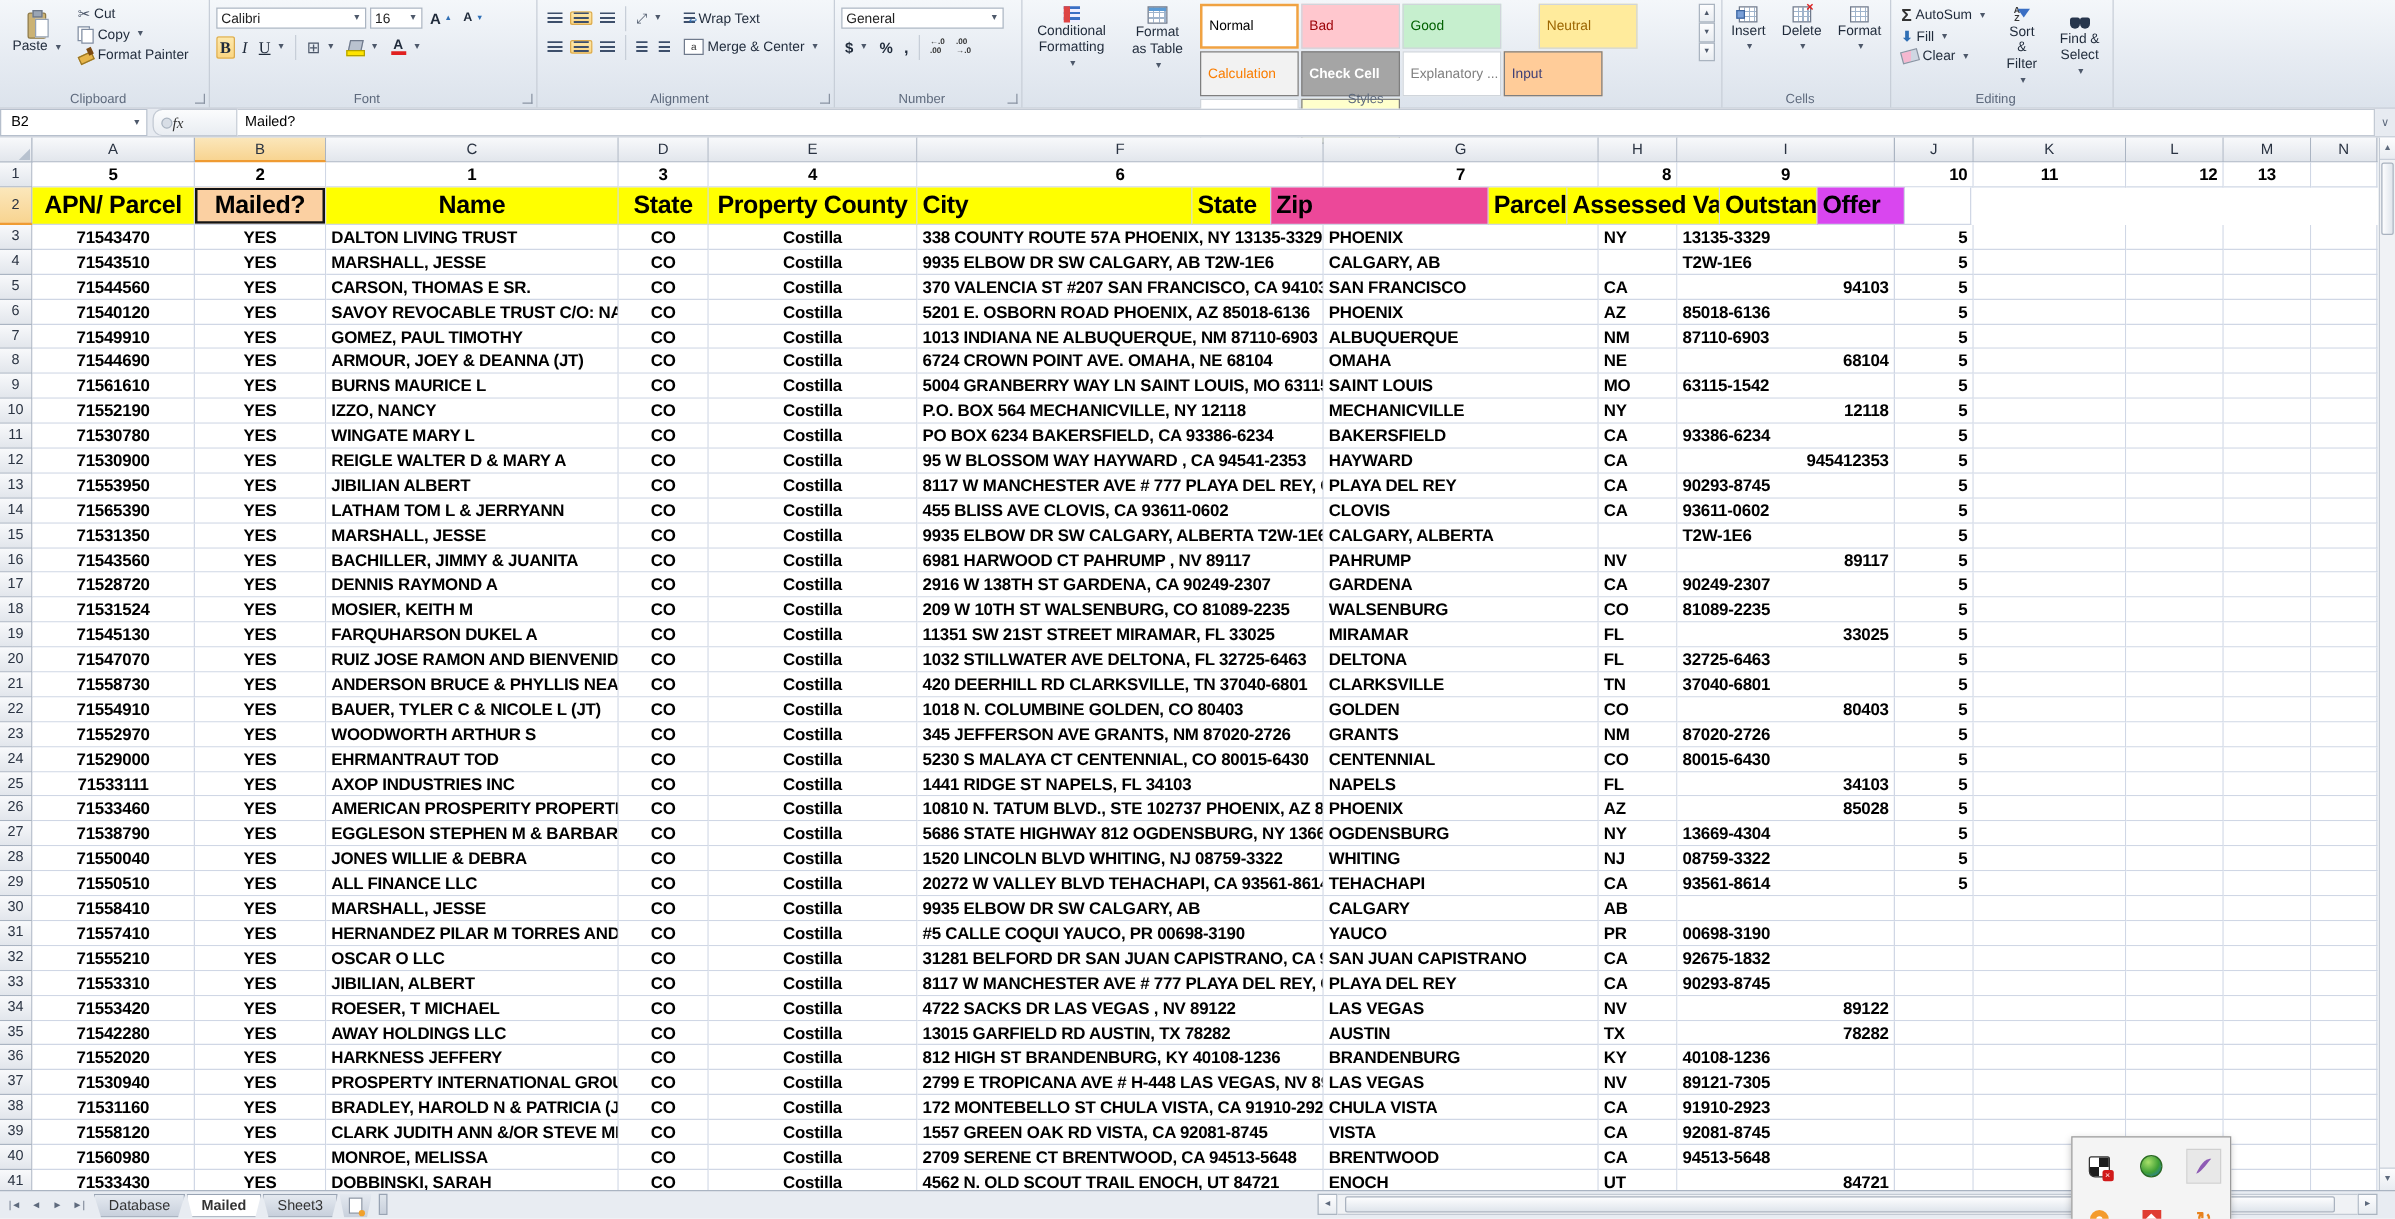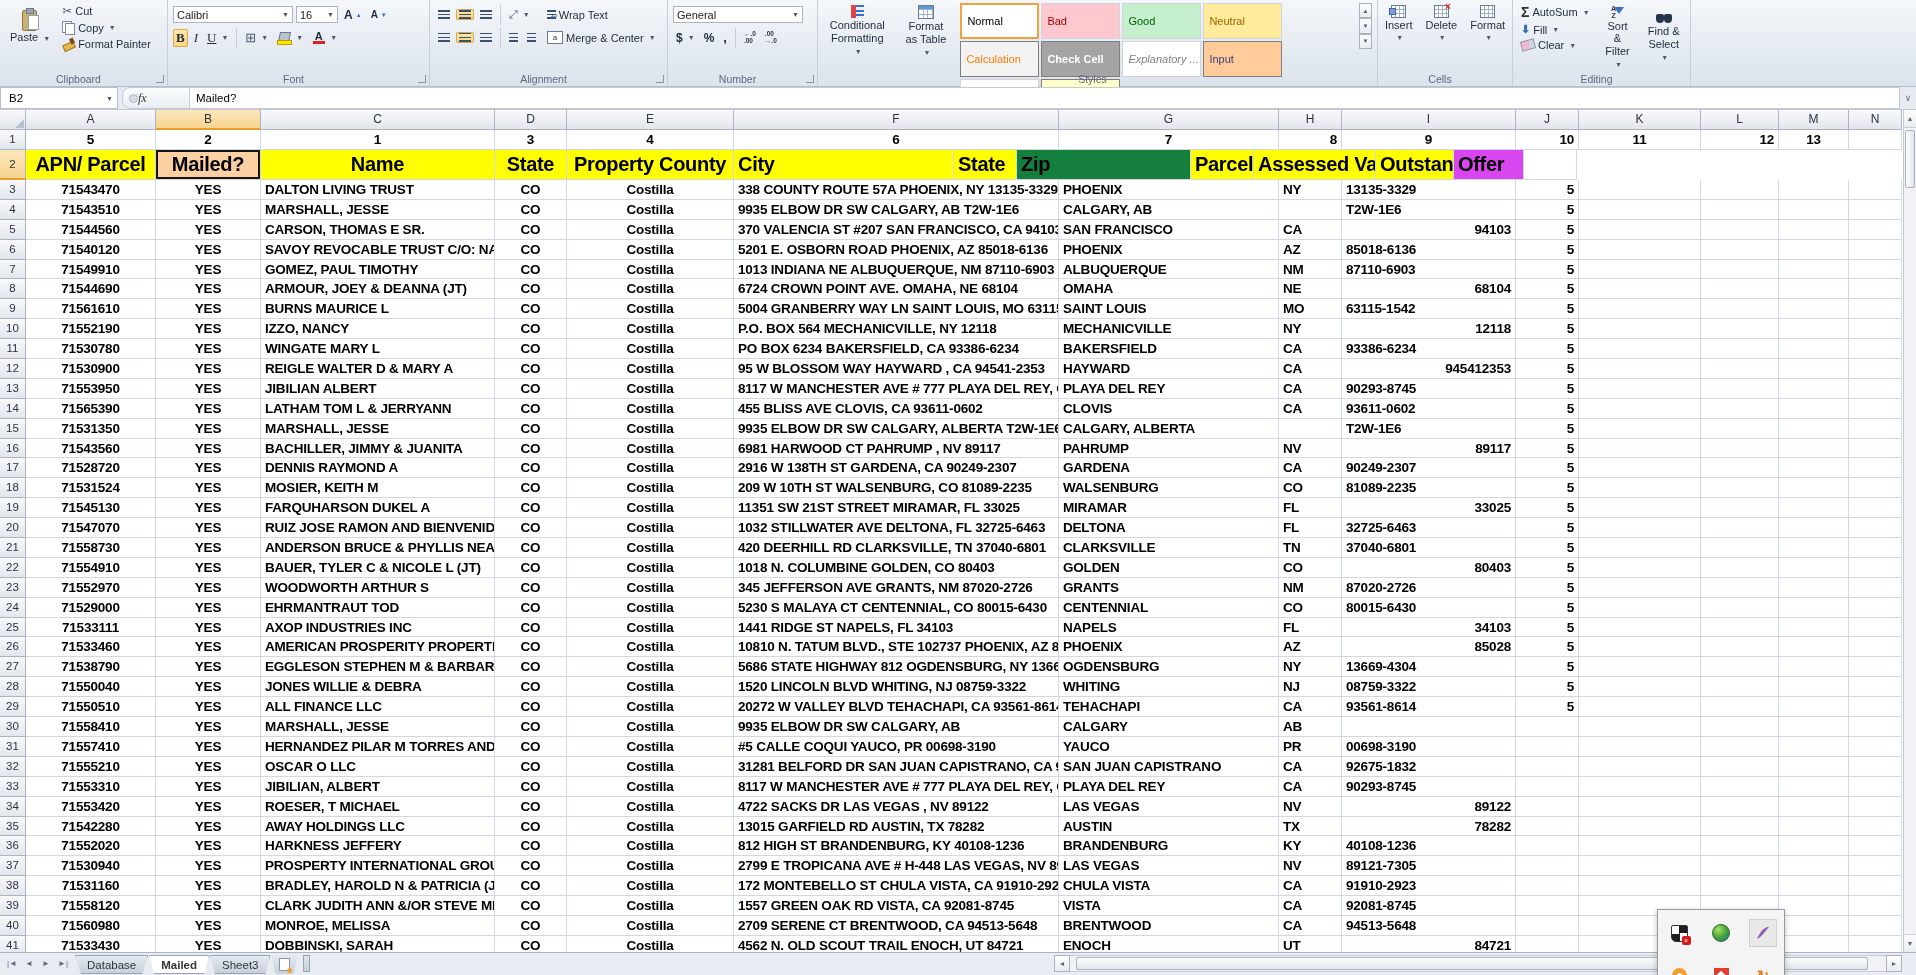--- a/index.html
+++ b/index.html
@@ -302,24 +302,24 @@
       </div>
       <div class="bigbtn" style="width:54px">
         <span class="ic-table"></span>
         <span>Format</span>
           <span><span>as Table</span> <span class="caret">▼</span></span>
       </div>
       <div class="gallery" id="styleGallery">
           <div class="chip selch" style="background: rgb(255, 255, 255); color: rgb(0, 0, 0);">Normal</div>
           <div class="chip" style="background: rgb(255, 199, 206); color: rgb(156, 0, 6);">Bad</div>
           <div class="chip" style="background: rgb(198, 239, 206); color: rgb(0, 97, 0);">Good</div>
-          <div class="chip" style="background: rgb(255, 235, 156); color: rgb(156, 101, 0);">Neutral</div>
+          <div class="chip" style="background: rgb(255, 235, 156); color: rgb(156, 101, 0); margin-left: 28px;">Neutral</div>
           <div class="chip" style="background: rgb(242, 242, 242); color: rgb(250, 125, 0); border-color: rgb(127, 127, 127);">Calculation</div>
           <div class="chip" style="background: rgb(165, 165, 165); color: rgb(255, 255, 255); border-color: rgb(127, 127, 127); font-weight: bold;">Check Cell</div>
-          <div class="chip" style="background: rgb(255, 255, 255); color: rgb(127, 127, 127); font-style: italic;">Explanatory ...</div>
+          <div class="chip" style="background: rgb(255, 255, 255); color: rgb(127, 127, 127); ">Explanatory ...</div>
           <div class="chip" style="background: rgb(255, 204, 153); color: rgb(63, 63, 118); border-color: rgb(127, 127, 127);">Input</div>
           <div class="chip" style="background: rgb(255, 255, 255); color: rgb(250, 125, 0); text-decoration: underline;">Linked Cell</div>
           <div class="chip" style="background: rgb(255, 255, 204); color: rgb(0, 0, 0); border-color: rgb(127, 127, 127);">Note</div>
         </div>
       <div class="gscroll" style="height:46px">
         <span>▲</span>
         <span>▼</span>
         <span>▼</span>
       </div>
     </div>
@@ -438,21 +438,21 @@
     </div>
   <div class="grow r2" id="row2">
       <div class="ch wN0 rn sel" style="line-height: 29px;">2</div>
       <div class="c wA tc" style="background: rgb(255, 255, 0);">APN/ Parcel</div>
       <div class="c wB tc b2" style="background: rgb(251, 208, 162);">Mailed?</div>
       <div class="c wC tc" style="background: rgb(255, 255, 0);">Name</div>
       <div class="c wD tc" style="background: rgb(255, 255, 0);">State</div>
       <div class="c wE tc" style="background: rgb(255, 255, 0);">Property County</div>
       <div class="c wG tl" style="background: rgb(255, 255, 0);">City</div>
       <div class="c wH tl" style="background: rgb(255, 255, 0);">State</div>
-      <div class="c wI tl" style="background: #15803d;">Zip</div>
+      <div class="c wI tl" style="background: #ec4899;">Zip</div>
       <div class="c wJ tl" style="background: rgb(255, 255, 0);">ParcelS</div>
       <div class="c wK tl" style="background: rgb(255, 255, 0);">Assessed Val</div>
       <div class="c wL tl" style="background: rgb(255, 255, 0);">Outstandi</div>
       <div class="c wM tl" style="background: #d946ef;">Offer</div>
       <div class="c wN tl" style="background: rgb(255, 255, 255);"></div>
     </div>
   <div id="dataRows">
       <div class="grow dr">
         <div class="ch wN0 rn">3</div>
         <div class="c wA tc">71543470</div>

